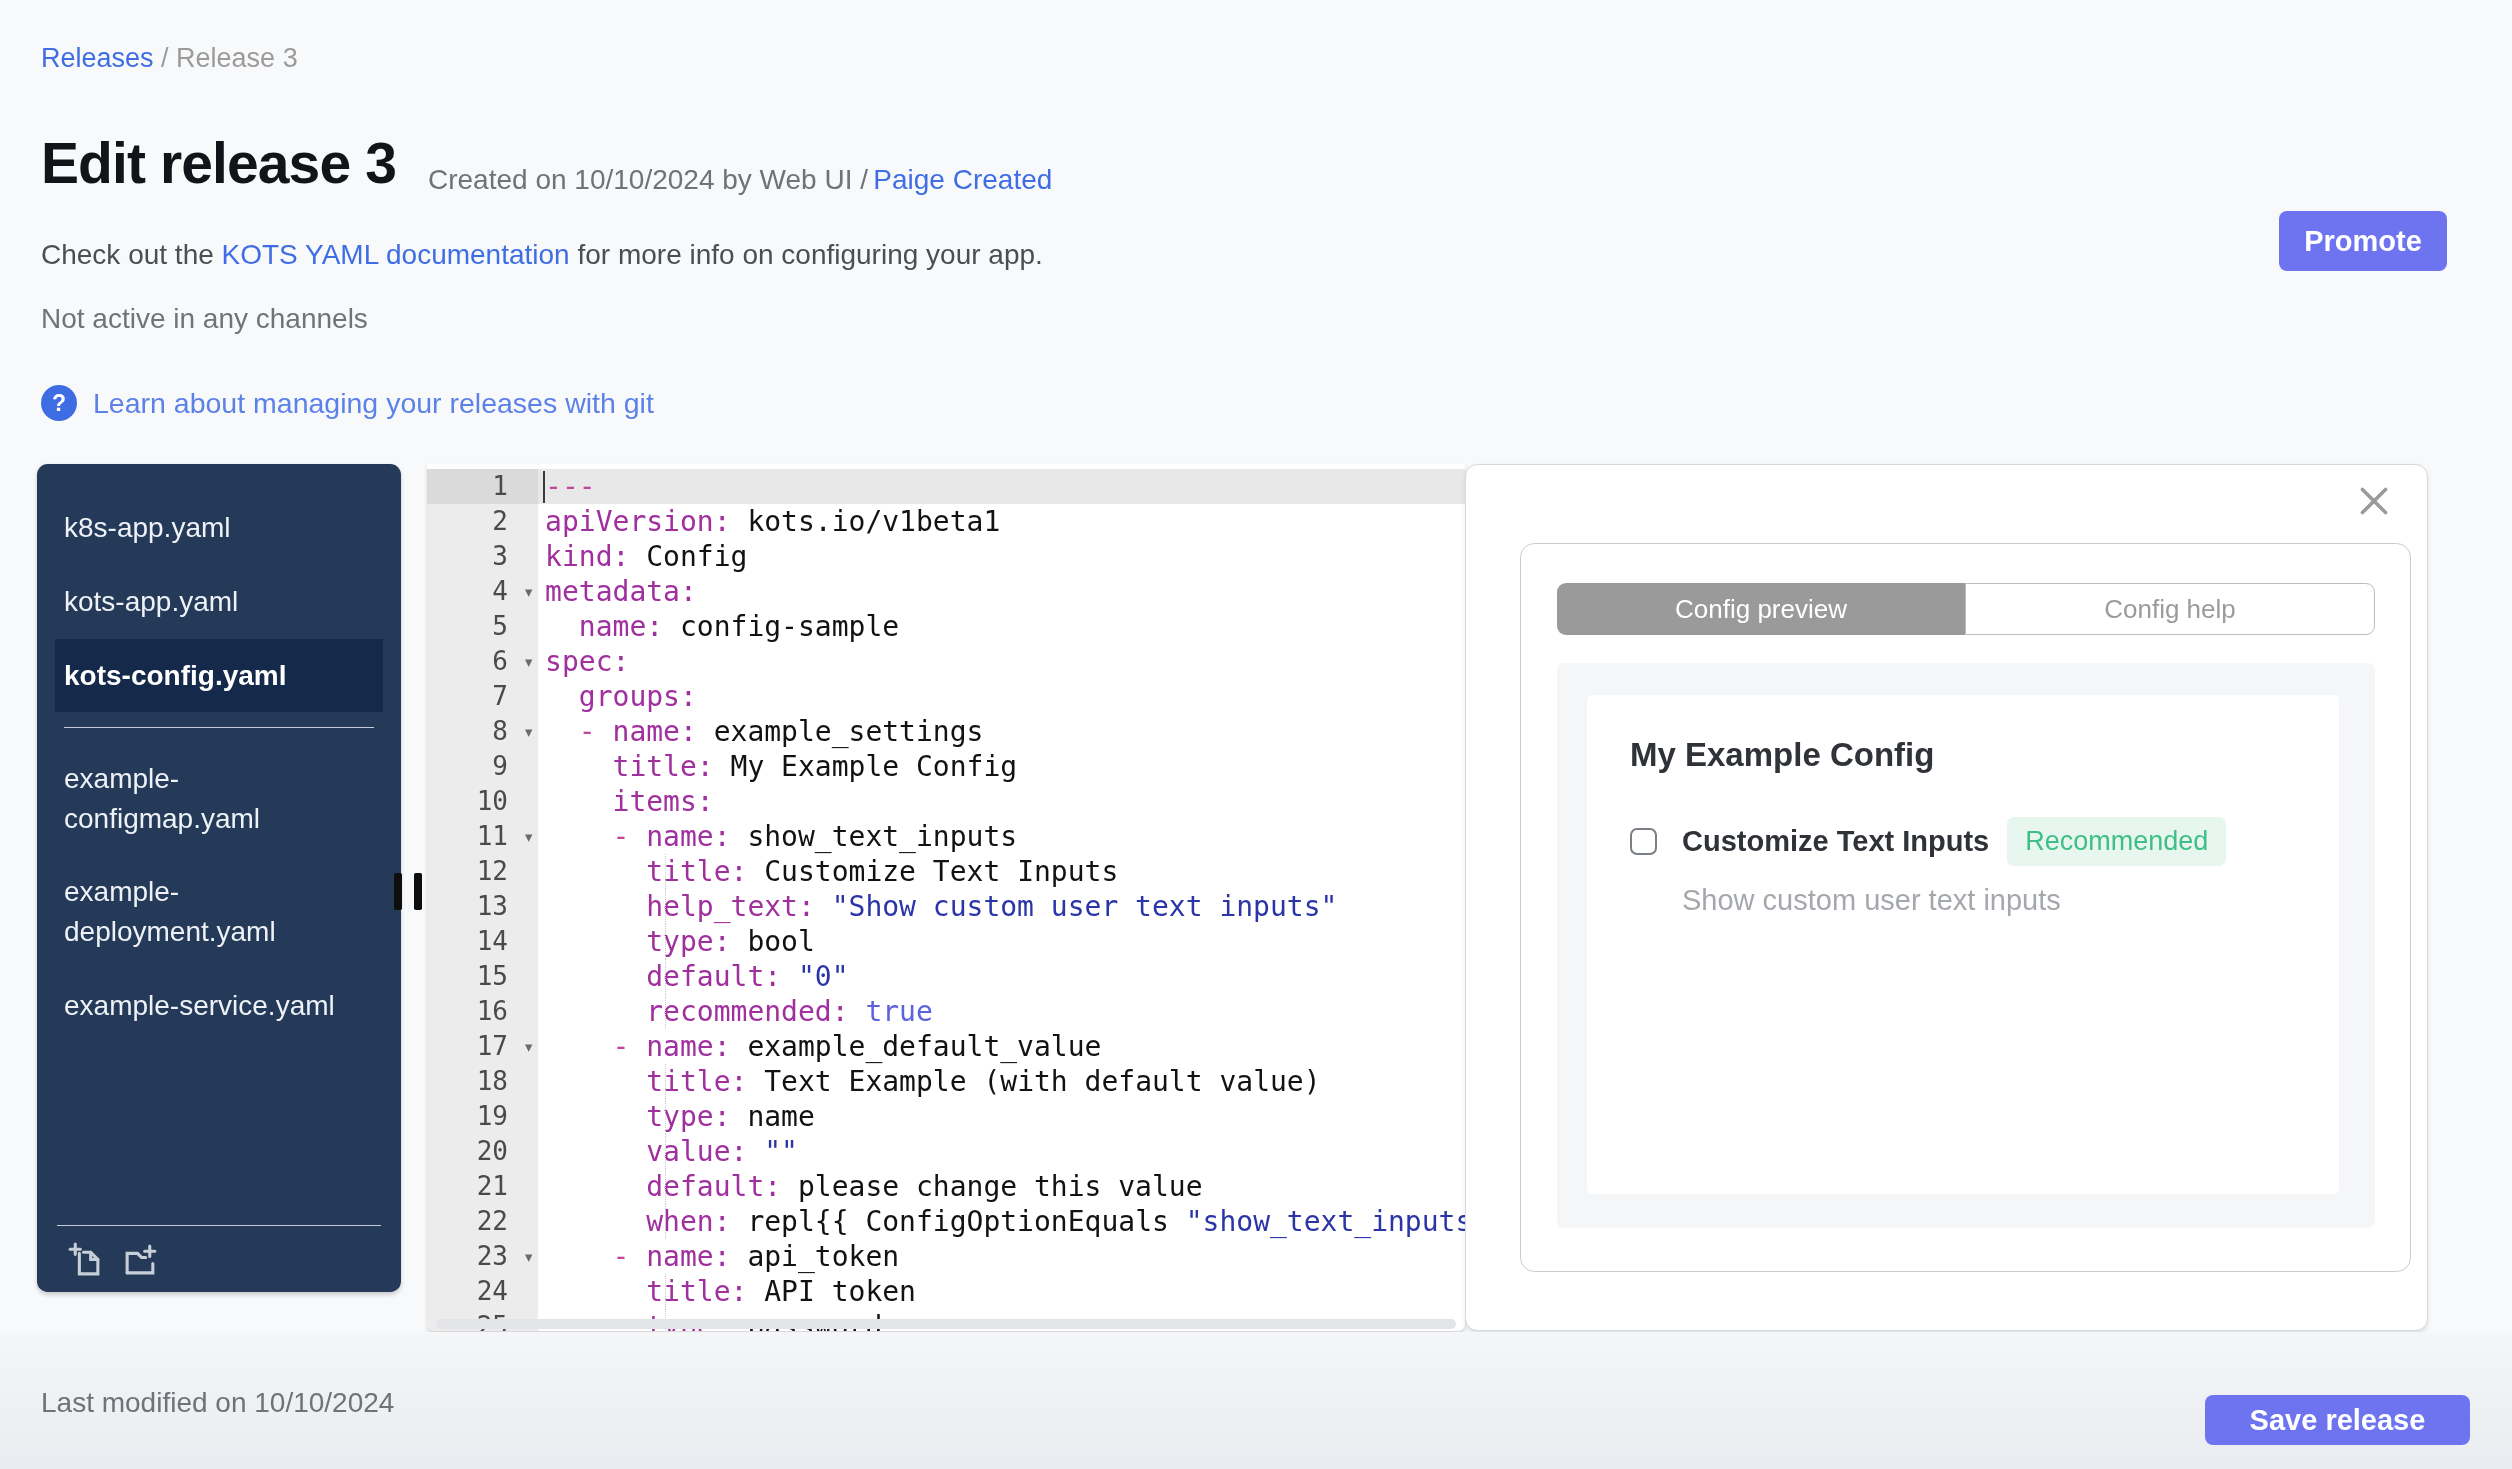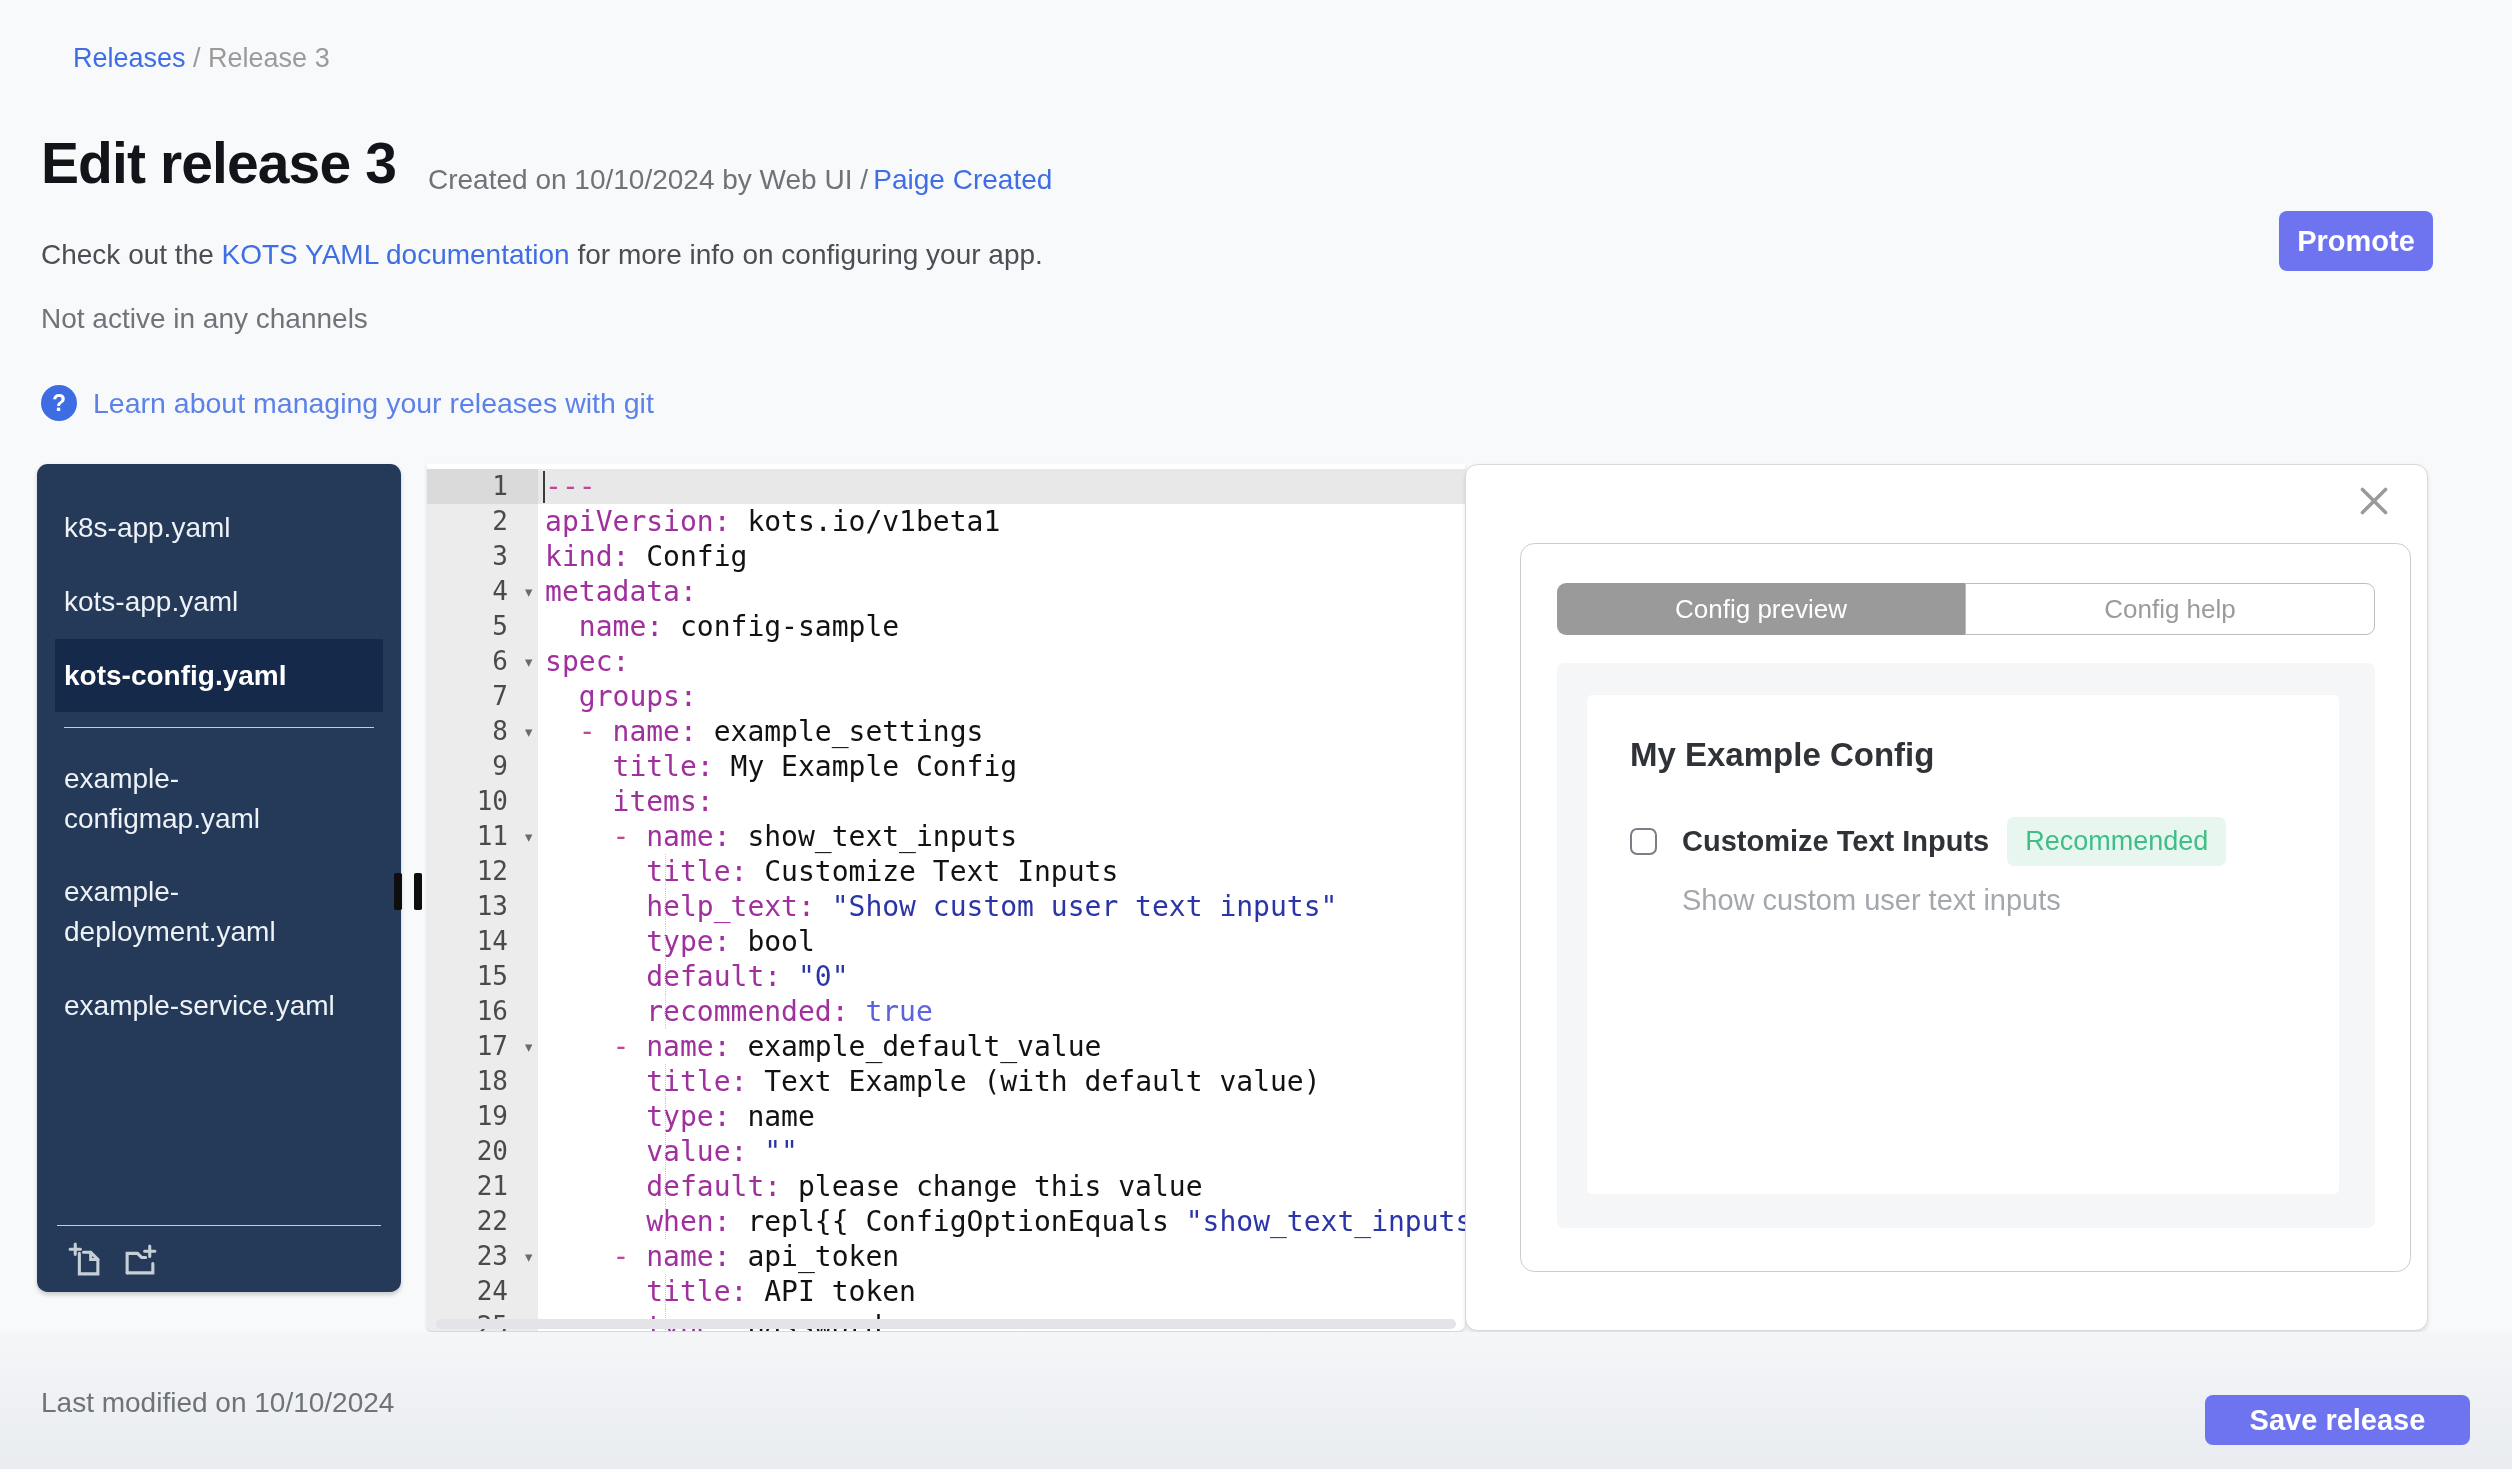--- a/index.html
+++ b/index.html
@@ -7,35 +7,35 @@
     --c-sidebar:#243a58; --c-sidebar-selected:#15294b;
     --c-badge-green:#3fbe86; --c-badge-green-bg:#e7f7ef;
     --c-code-key:#a0309e; --c-code-meta:#c2479c; --c-code-string:#2b35a8; --c-code-bool:#5d63dd;
   }
   *{box-sizing:border-box; margin:0; padding:0;}
   html,body{width:2512px; height:1469px;}
   body{font-family:"Liberation Sans","DejaVu Sans",sans-serif; background:#f8f9fb; overflow:hidden;}
   .page{position:relative; width:2512px; height:1469px; background:#f8f9fb; overflow:hidden;}
 
   
-  .breadcrumb{position:absolute; left:41px; top:43px; font-size:27px; color:#9b9b9b;margin-left:32px;}
+  .breadcrumb{position:absolute; left:41px; top:43px; font-size:27px; color:#9b9b9b;}
   .breadcrumb a{color:var(--c-link); text-decoration:none;}
   .page-title{position:absolute; left:41px; top:130px; font-size:57px; font-weight:800; color:#121419; letter-spacing:-0.9px;}
   .created-line{position:absolute; left:428px; top:164px; font-size:28px; color:#6f7377;}
   .created-line a{color:var(--c-link); text-decoration:none; margin-left:5.3px;}
   .docs-line{position:absolute; left:41px; top:239px; font-size:28px; color:#4b4e54;}
   .docs-line a{color:var(--c-link); text-decoration:none;}
   .channel-status{position:absolute; left:41px; top:303px; font-size:28px; color:#70747a;}
   .git-row{position:absolute; left:41px; top:385px; display:flex; align-items:center; gap:16px;}
   .q-icon{width:36px; height:36px; border-radius:50%; background:#3e6ce2; color:#fff; font-size:23px; font-weight:bold;
           display:flex; align-items:center; justify-content:center; flex:0 0 auto;}
   .git-row a{font-size:28.5px; color:var(--c-link-light); text-decoration:none;}
   .btn{border:none; border-radius:8px; background:var(--c-accent); color:#fff; font-weight:bold;
        font-family:inherit; font-size:29px; cursor:pointer;}
-  .promote-btn{position:absolute; left:2279px; top:211px; width:154px; height:60px;}
+  .promote-btn{position:absolute; left:2279px; top:211px; width:168px; height:60px;}
 
   
   .sidebar{position:absolute; left:37px; top:464px; width:364px; height:828px; background:var(--c-sidebar);
            border-radius:10.7px; box-shadow:0 2.7px 4.5px rgba(0,0,0,.18);}
   .file-list{list-style:none; padding:27px 18px 0;}
   .file-list li.file{padding:17px 9px; font-size:28px; color:#eef2f7; cursor:pointer;}
   .file-list li.file span{display:inline-block; max-width:296px; overflow-wrap:break-word; line-height:1.42;}
   .file-list li.selected{background:var(--c-sidebar-selected); font-weight:bold; color:#fff;}
   .file-list li.divider{border-top:1.8px solid #c4ccd6; margin:14.3px 9px;}
   .sb-bottom{position:absolute; left:19.6px; right:19.6px; bottom:14.3px;}

